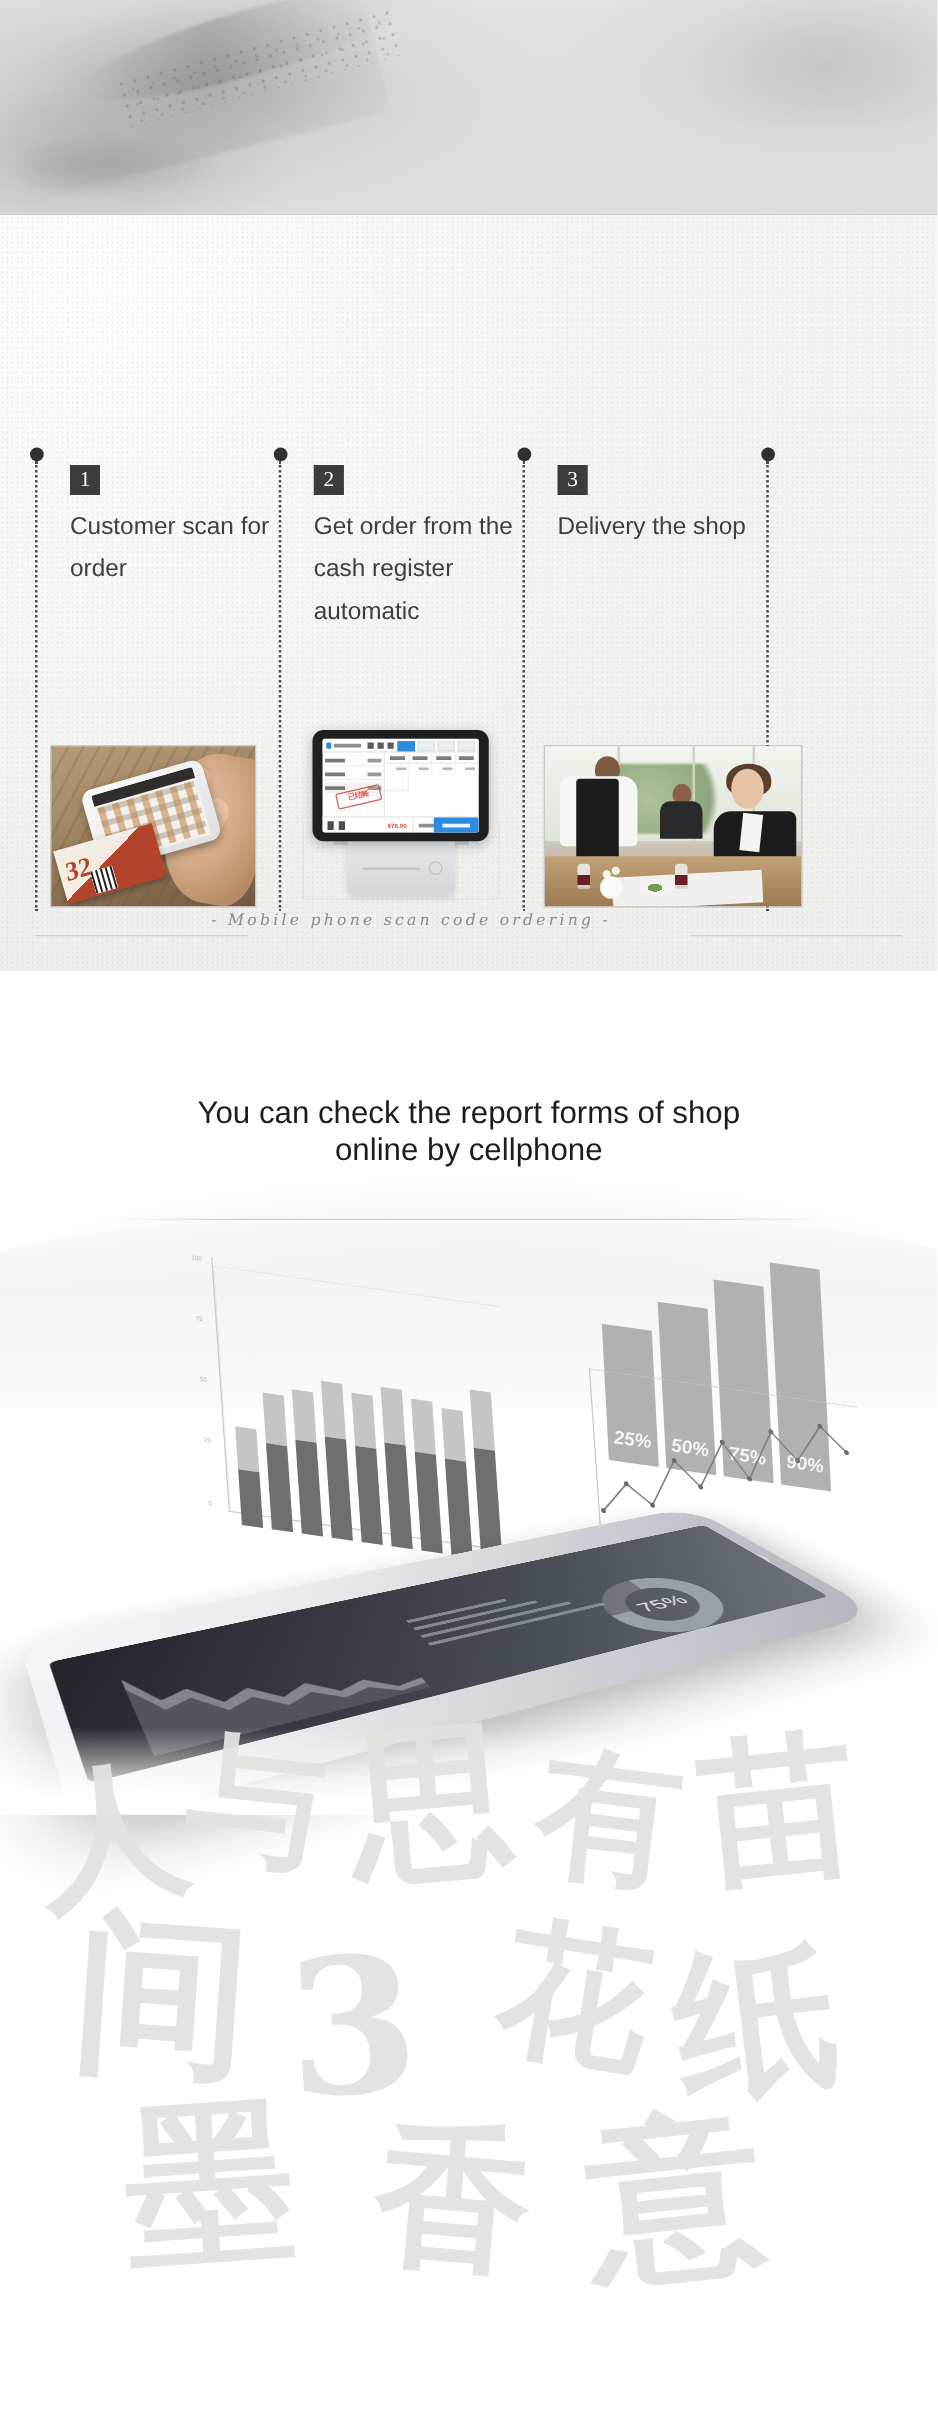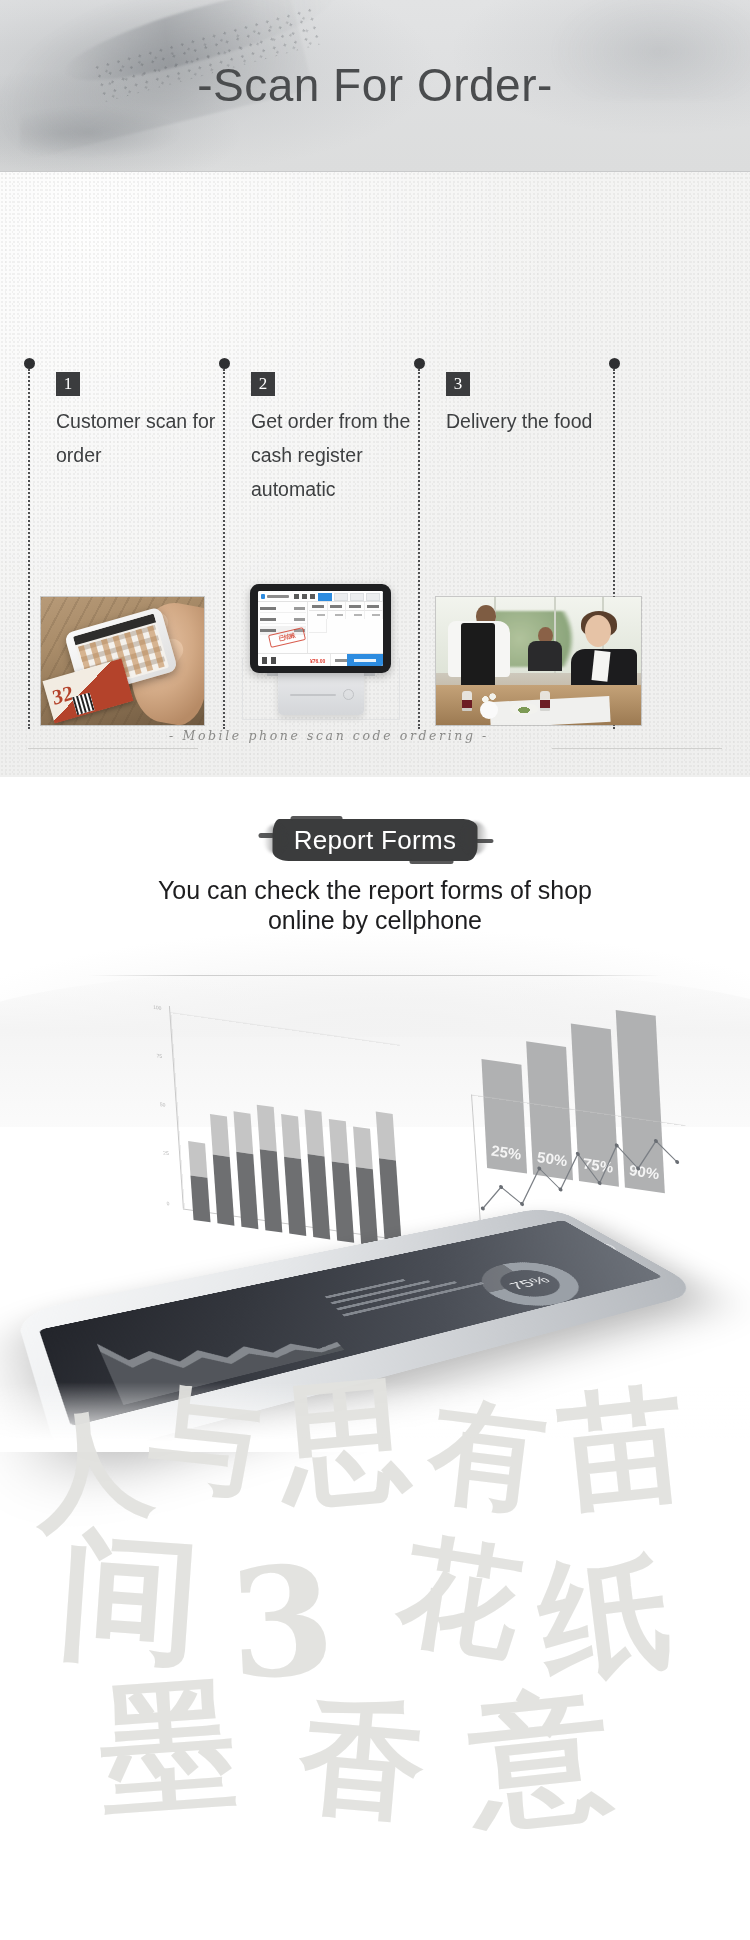--- a/index.html
+++ b/index.html
@@ -497,42 +497,41 @@
 </style>
 </head>
 <body>
 
 <div class="hero">
   <div class="hero-ink a"></div>
   <div class="hero-ink b"></div>
   <div class="hero-ink c"></div>
   <div class="hero-ink d"></div>
   <div class="hero-ink speck"></div>
-  <div class="hero-title">-Scan For Order-</div>
 </div>
 
 <div class="steps">
   <div class="noise"></div>
 
   <div class="dot d1"></div>
   <div class="dashline l1"></div>
   <div class="dot d2"></div>
   <div class="dashline l2"></div>
   <div class="dot d3"></div>
   <div class="dashline l3"></div>
   <div class="dot d4"></div>
   <div class="dashline l4"></div>
 
   <div class="num-badge nb1">1</div>
   <div class="num-badge nb2">2</div>
   <div class="num-badge nb3">3</div>
 
   <div class="step-text st2">Get order from the cash register automatic</div>
   <div class="step-text st1">Customer scan for order</div>
-  <div class="step-text st3">Delivery the food</div>
+  <div class="step-text st3">Delivery the shop</div>
 
   <div class="photo p1">
     <div class="ph1-bg"></div>
     <div class="ph1-wood"></div>
     <div class="ph1-hand"></div>
     <div class="ph1-finger" style="left:100px; top:14px; transform:rotate(28deg);"></div>
     <div class="ph1-finger" style="left:114px; top:40px; transform:rotate(34deg);"></div>
     <div class="ph1-phone">
       <div class="ph1-screen">
         <div class="topbar"></div>
@@ -650,28 +649,20 @@
     <div class="cap-line left"></div>
     <div class="cap-line right"></div>
     <div class="cap-text">- Mobile phone scan code ordering -</div>
   </div>
 </div>
 
 <div class="report">
   <div class="rf-wave2"></div>
   <div class="rf-wave"></div>
 
-  <div class="banner">
-    <div class="banner-ink"></div>
-    <div class="banner-frag f1"></div>
-    <div class="banner-frag f2"></div>
-    <div class="banner-frag f3"></div>
-    <div class="banner-frag f4"></div>
-    <div class="banner-text">Report Forms</div>
-  </div>
 
   <div class="rf-sub">
     <span>You can check the report forms of shop</span>
     <span class="l2">online by cellphone</span>
   </div>
 
   <div class="rf-divider"></div>
 
   <div class="illus">
 

